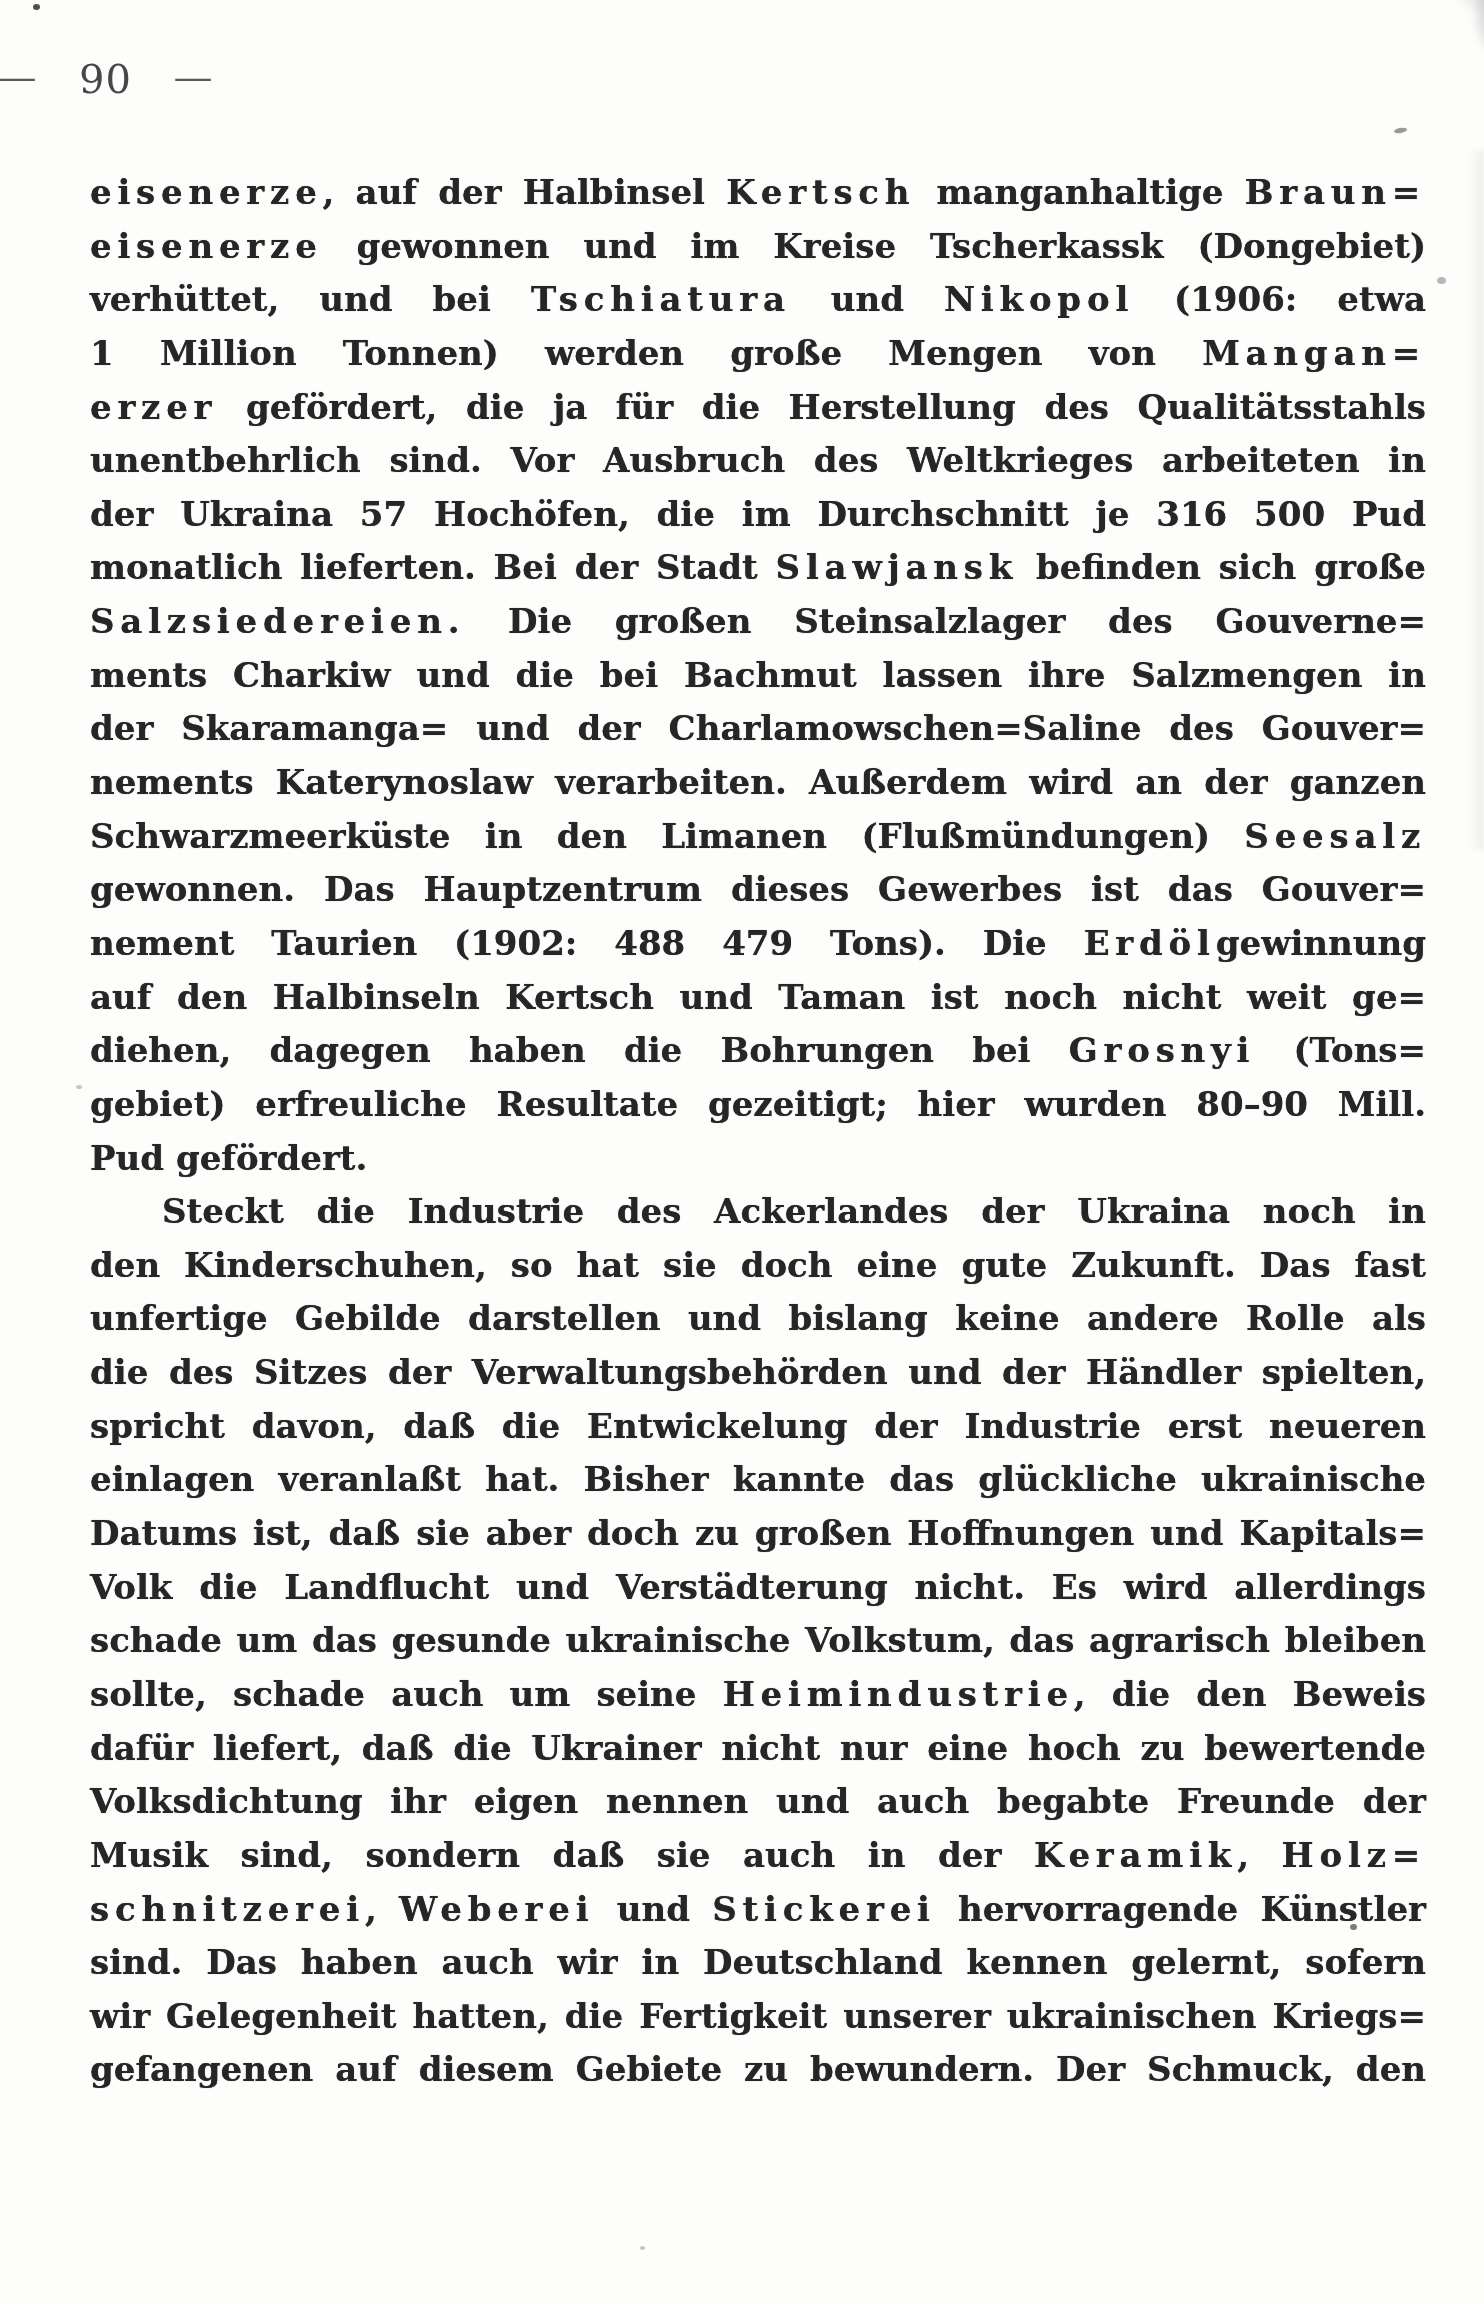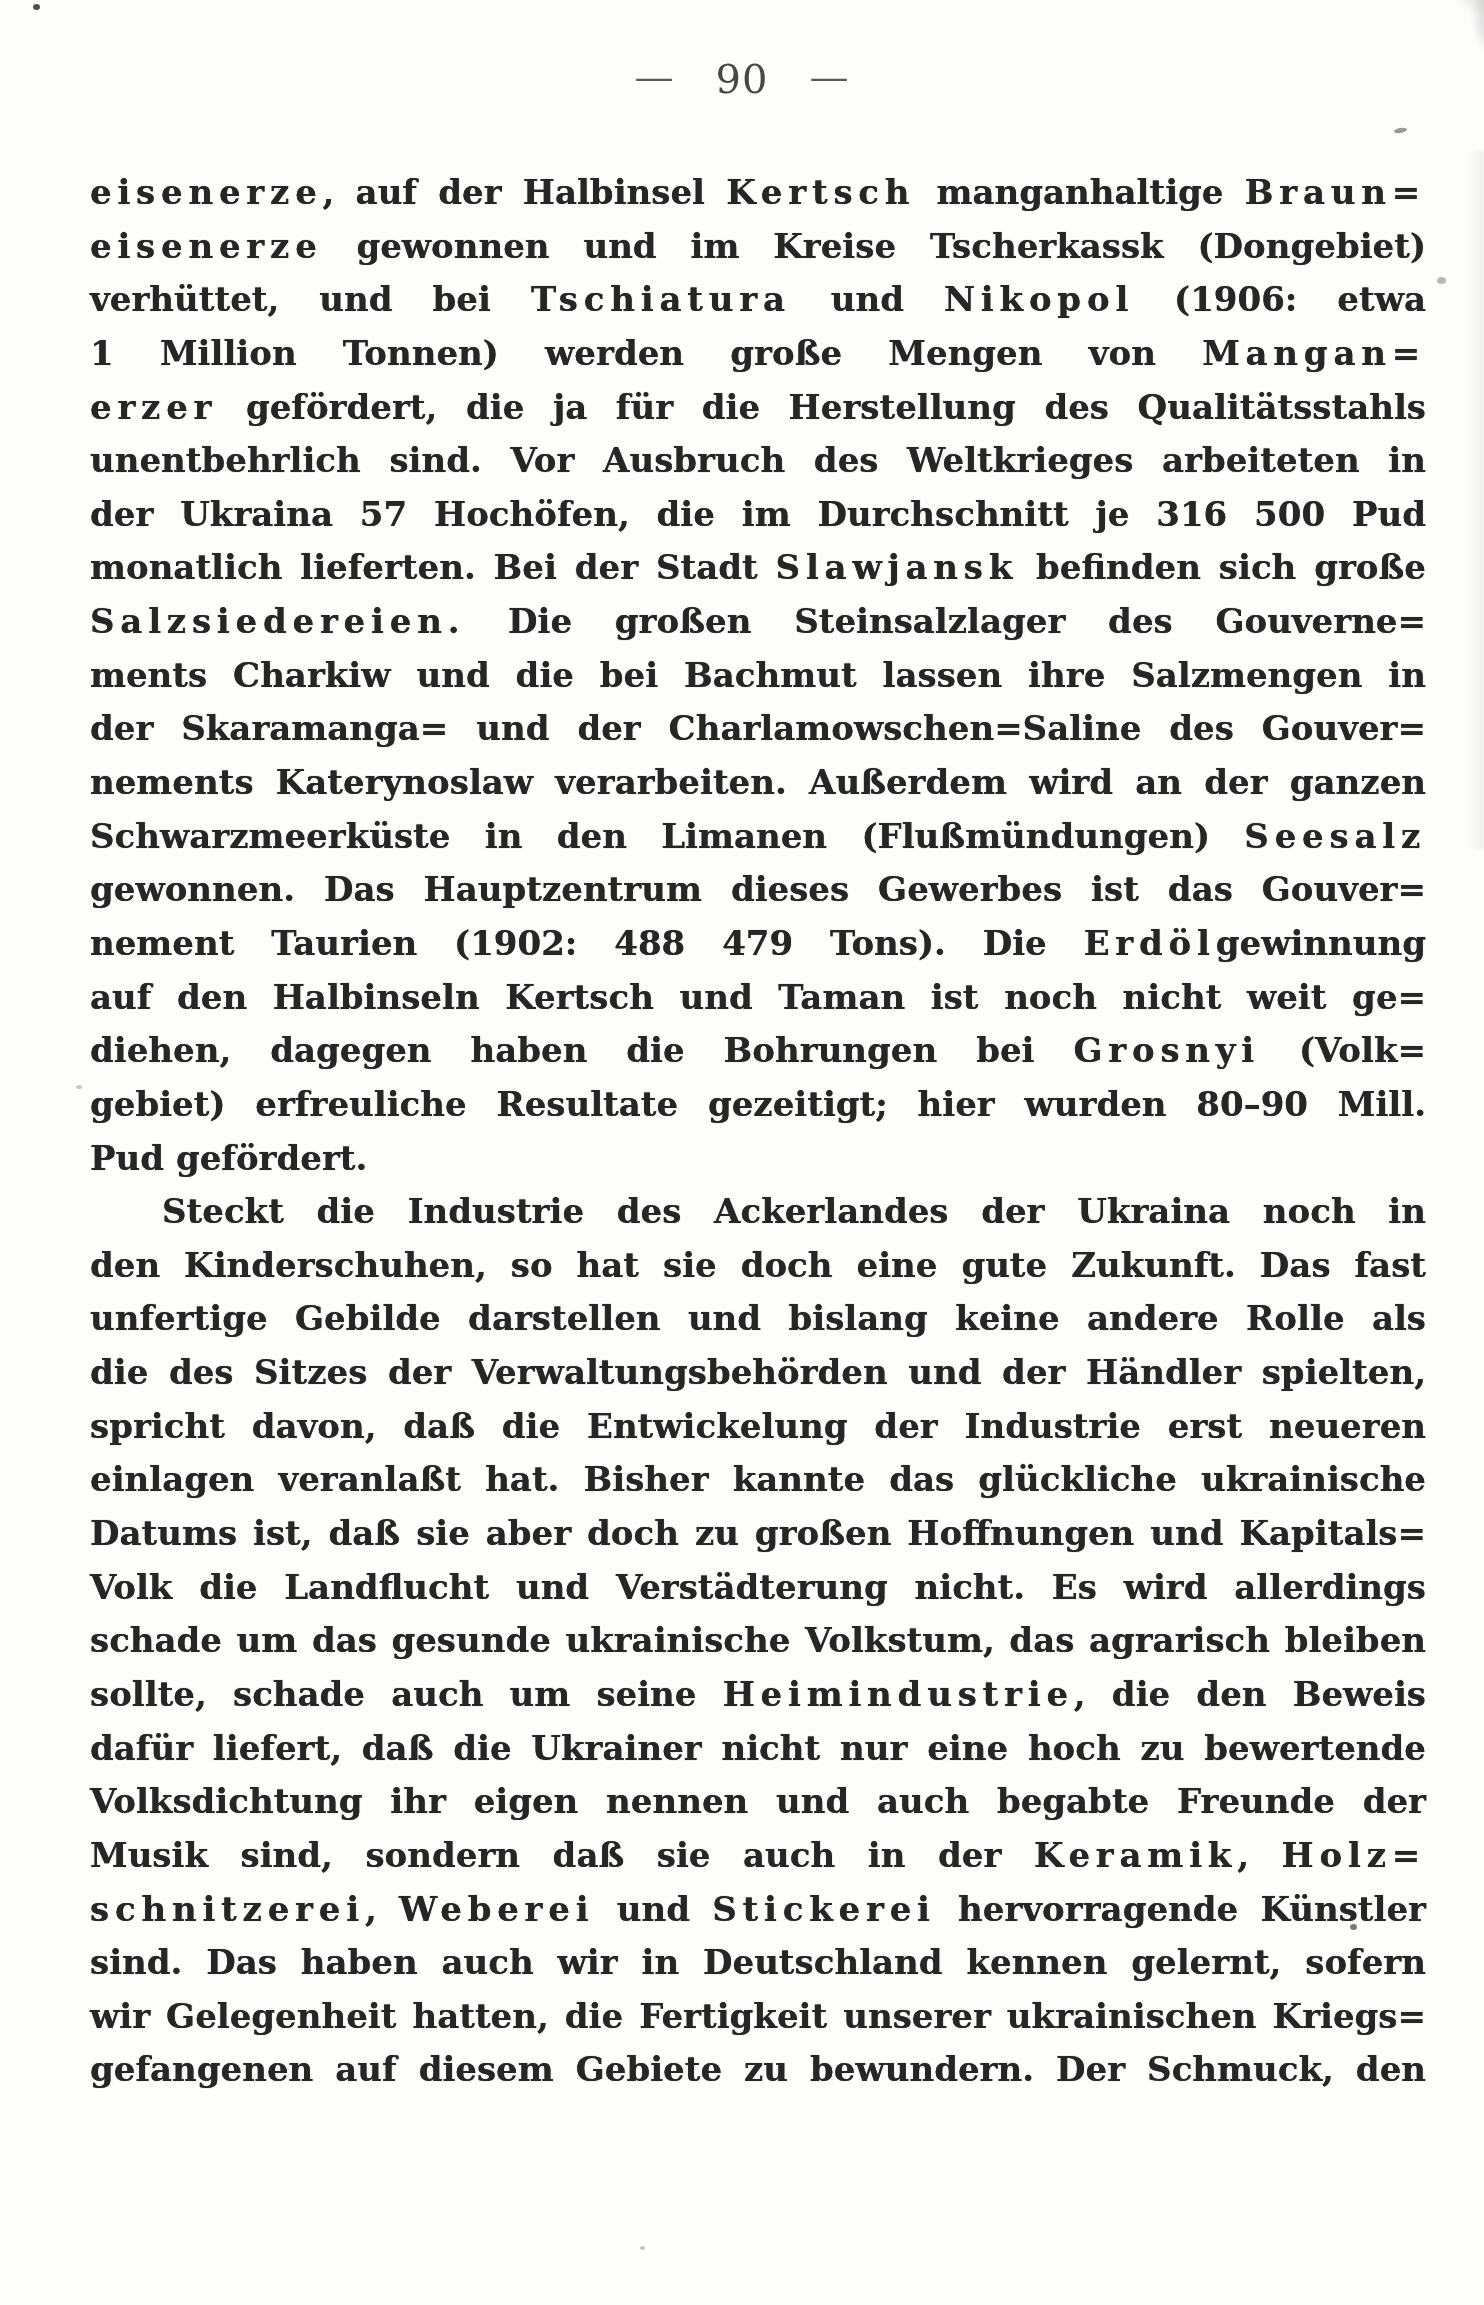--- a/index.html
+++ b/index.html
@@ -7,21 +7,21 @@
     position:relative;
     width:1484px;height:2305px;
     background:var(--paper,#fdfdfc);
     font-family:"DejaVu Serif", serif;
     overflow:hidden;
     margin:0 auto;
   }
   
   .pagenum{
     position:absolute;top:56px;left:0;width:100%;
-    text-align:center;color:#474747;
+    text-align:left;color:#474747;
     font-size:40px;font-weight:400;
     letter-spacing:1px;
   }
   .pagenum .dash{
     display:inline-block;font-size:34px;color:#5a5a5a;
     transform:translateY(-4px) scaleX(1.15);
     filter:blur(.4px);
   }
   .pagenum .num{display:inline-block;margin:0 44px;filter:blur(.3px);}
   
@@ -81,21 +81,21 @@
       <div class="line"><span>der Ukraina 57 Hochöfen, die im Durchschnitt je 316 500 Pud</span></div>
       <div class="line"><span>monatlich lieferten. Bei der Stadt </span><span class="sp">Slawjansk</span><span> befinden sich große</span></div>
       <div class="line"><span class="sp">Salzsiedereien.</span><span> Die großen Steinsalzlager des Gouverne=</span></div>
       <div class="line"><span>ments Charkiw und die bei Bachmut lassen ihre Salzmengen in</span></div>
       <div class="line"><span>der Skaramanga= und der Charlamowschen=Saline des Gouver=</span></div>
       <div class="line"><span>nements Katerynoslaw verarbeiten. Außerdem wird an der ganzen</span></div>
       <div class="line"><span>Schwarzmeerküste in den Limanen (Flußmündungen) </span><span class="sp">Seesalz</span></div>
       <div class="line"><span>gewonnen. Das Hauptzentrum dieses Gewerbes ist das Gouver=</span></div>
       <div class="line"><span>nement Taurien (1902: 488 479 Tons). Die </span><span class="sp">Erdöl</span><span>gewinnung</span></div>
       <div class="line"><span>auf den Halbinseln Kertsch und Taman ist noch nicht weit ge=</span></div>
-      <div class="line"><span>diehen, dagegen haben die Bohrungen bei </span><span class="sp">Grosnyi</span><span> (Volk=</span></div>
+      <div class="line"><span>diehen, dagegen haben die Bohrungen bei </span><span class="sp">Grosnyi</span><span> (Tons=</span></div>
       <div class="line"><span>gebiet) erfreuliche Resultate gezeitigt; hier wurden 80–90 Mill.</span></div>
       <div class="line para-end"><span>Pud gefördert.</span></div>
       <div class="line indent"><span>Steckt die Industrie des Ackerlandes der Ukraina noch in</span></div>
       <div class="line"><span>den Kinderschuhen, so hat sie doch eine gute Zukunft. Das fast</span></div>
       <div class="line"><span>unfertige Gebilde darstellen und bislang keine andere Rolle als</span></div>
       <div class="line"><span>die des Sitzes der Verwaltungsbehörden und der Händler spielten,</span></div>
       <div class="line"><span>spricht davon, daß die Entwickelung der Industrie erst neueren</span></div>
       <div class="line"><span>einlagen veranlaßt hat. Bisher kannte das glückliche ukrainische</span></div>
       <div class="line"><span>Datums ist, daß sie aber doch zu großen Hoffnungen und Kapitals=</span></div>
       <div class="line"><span>Volk die Landflucht und Verstädterung nicht. Es wird allerdings</span></div>

